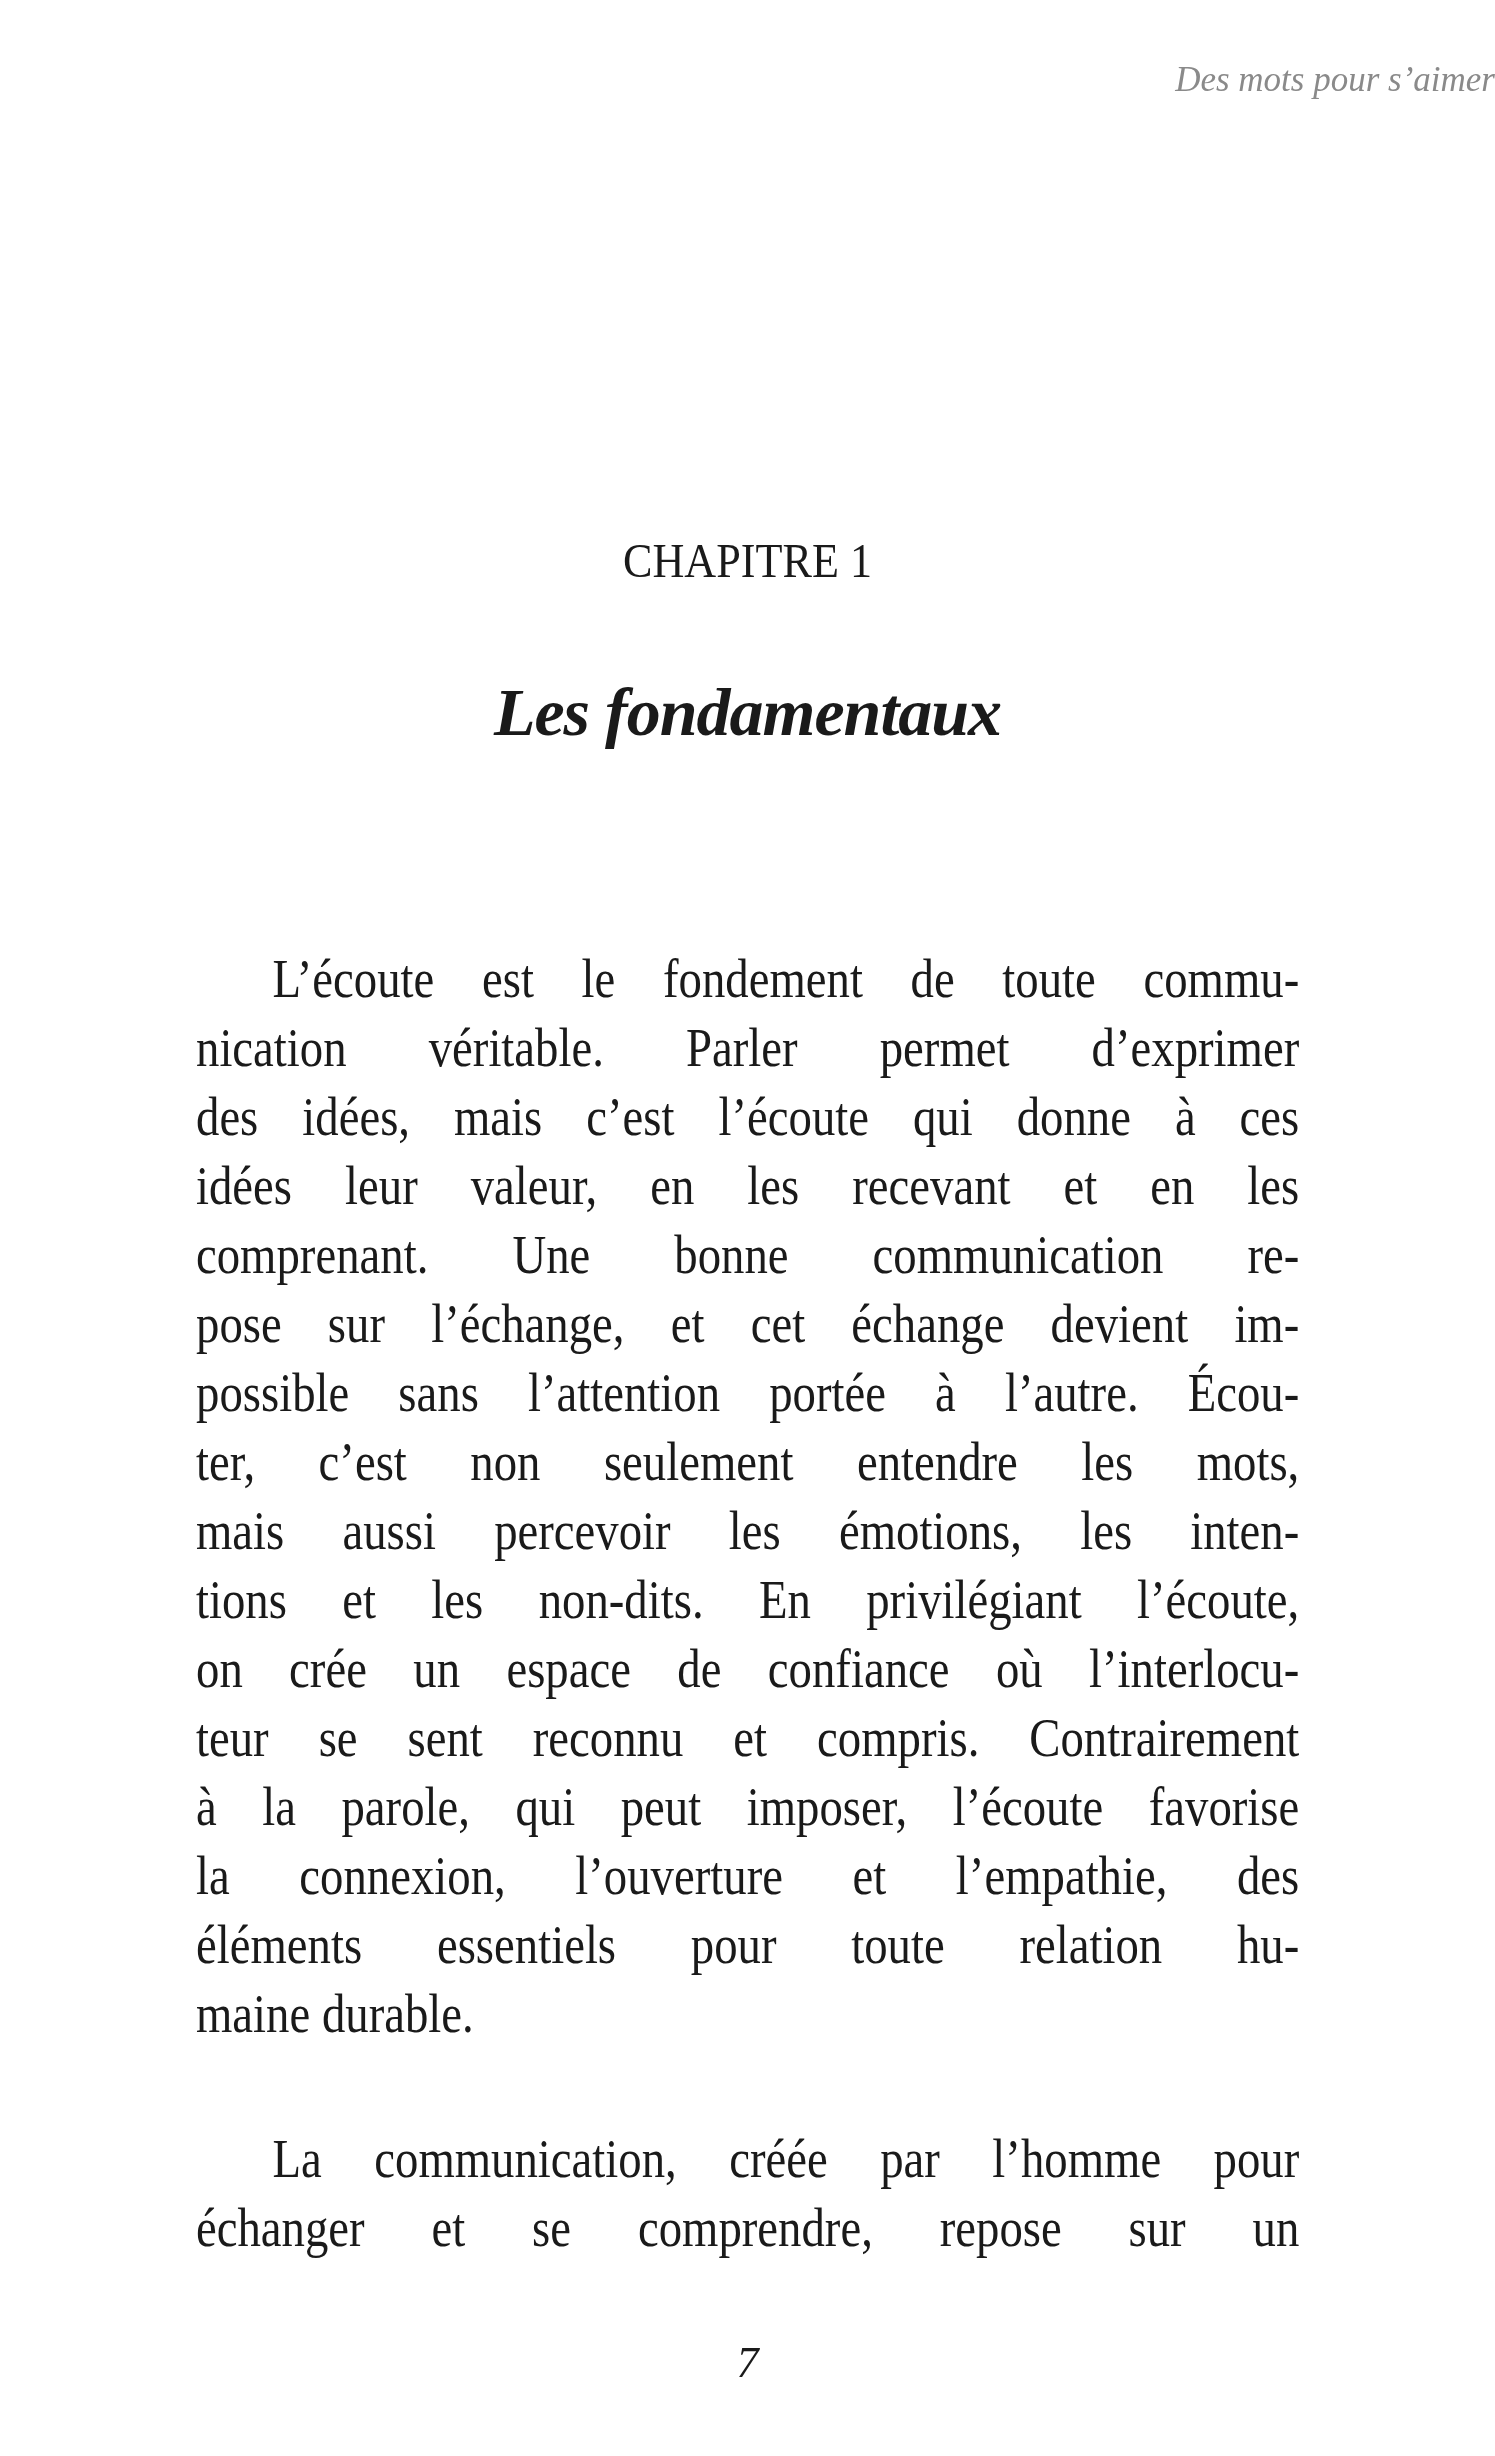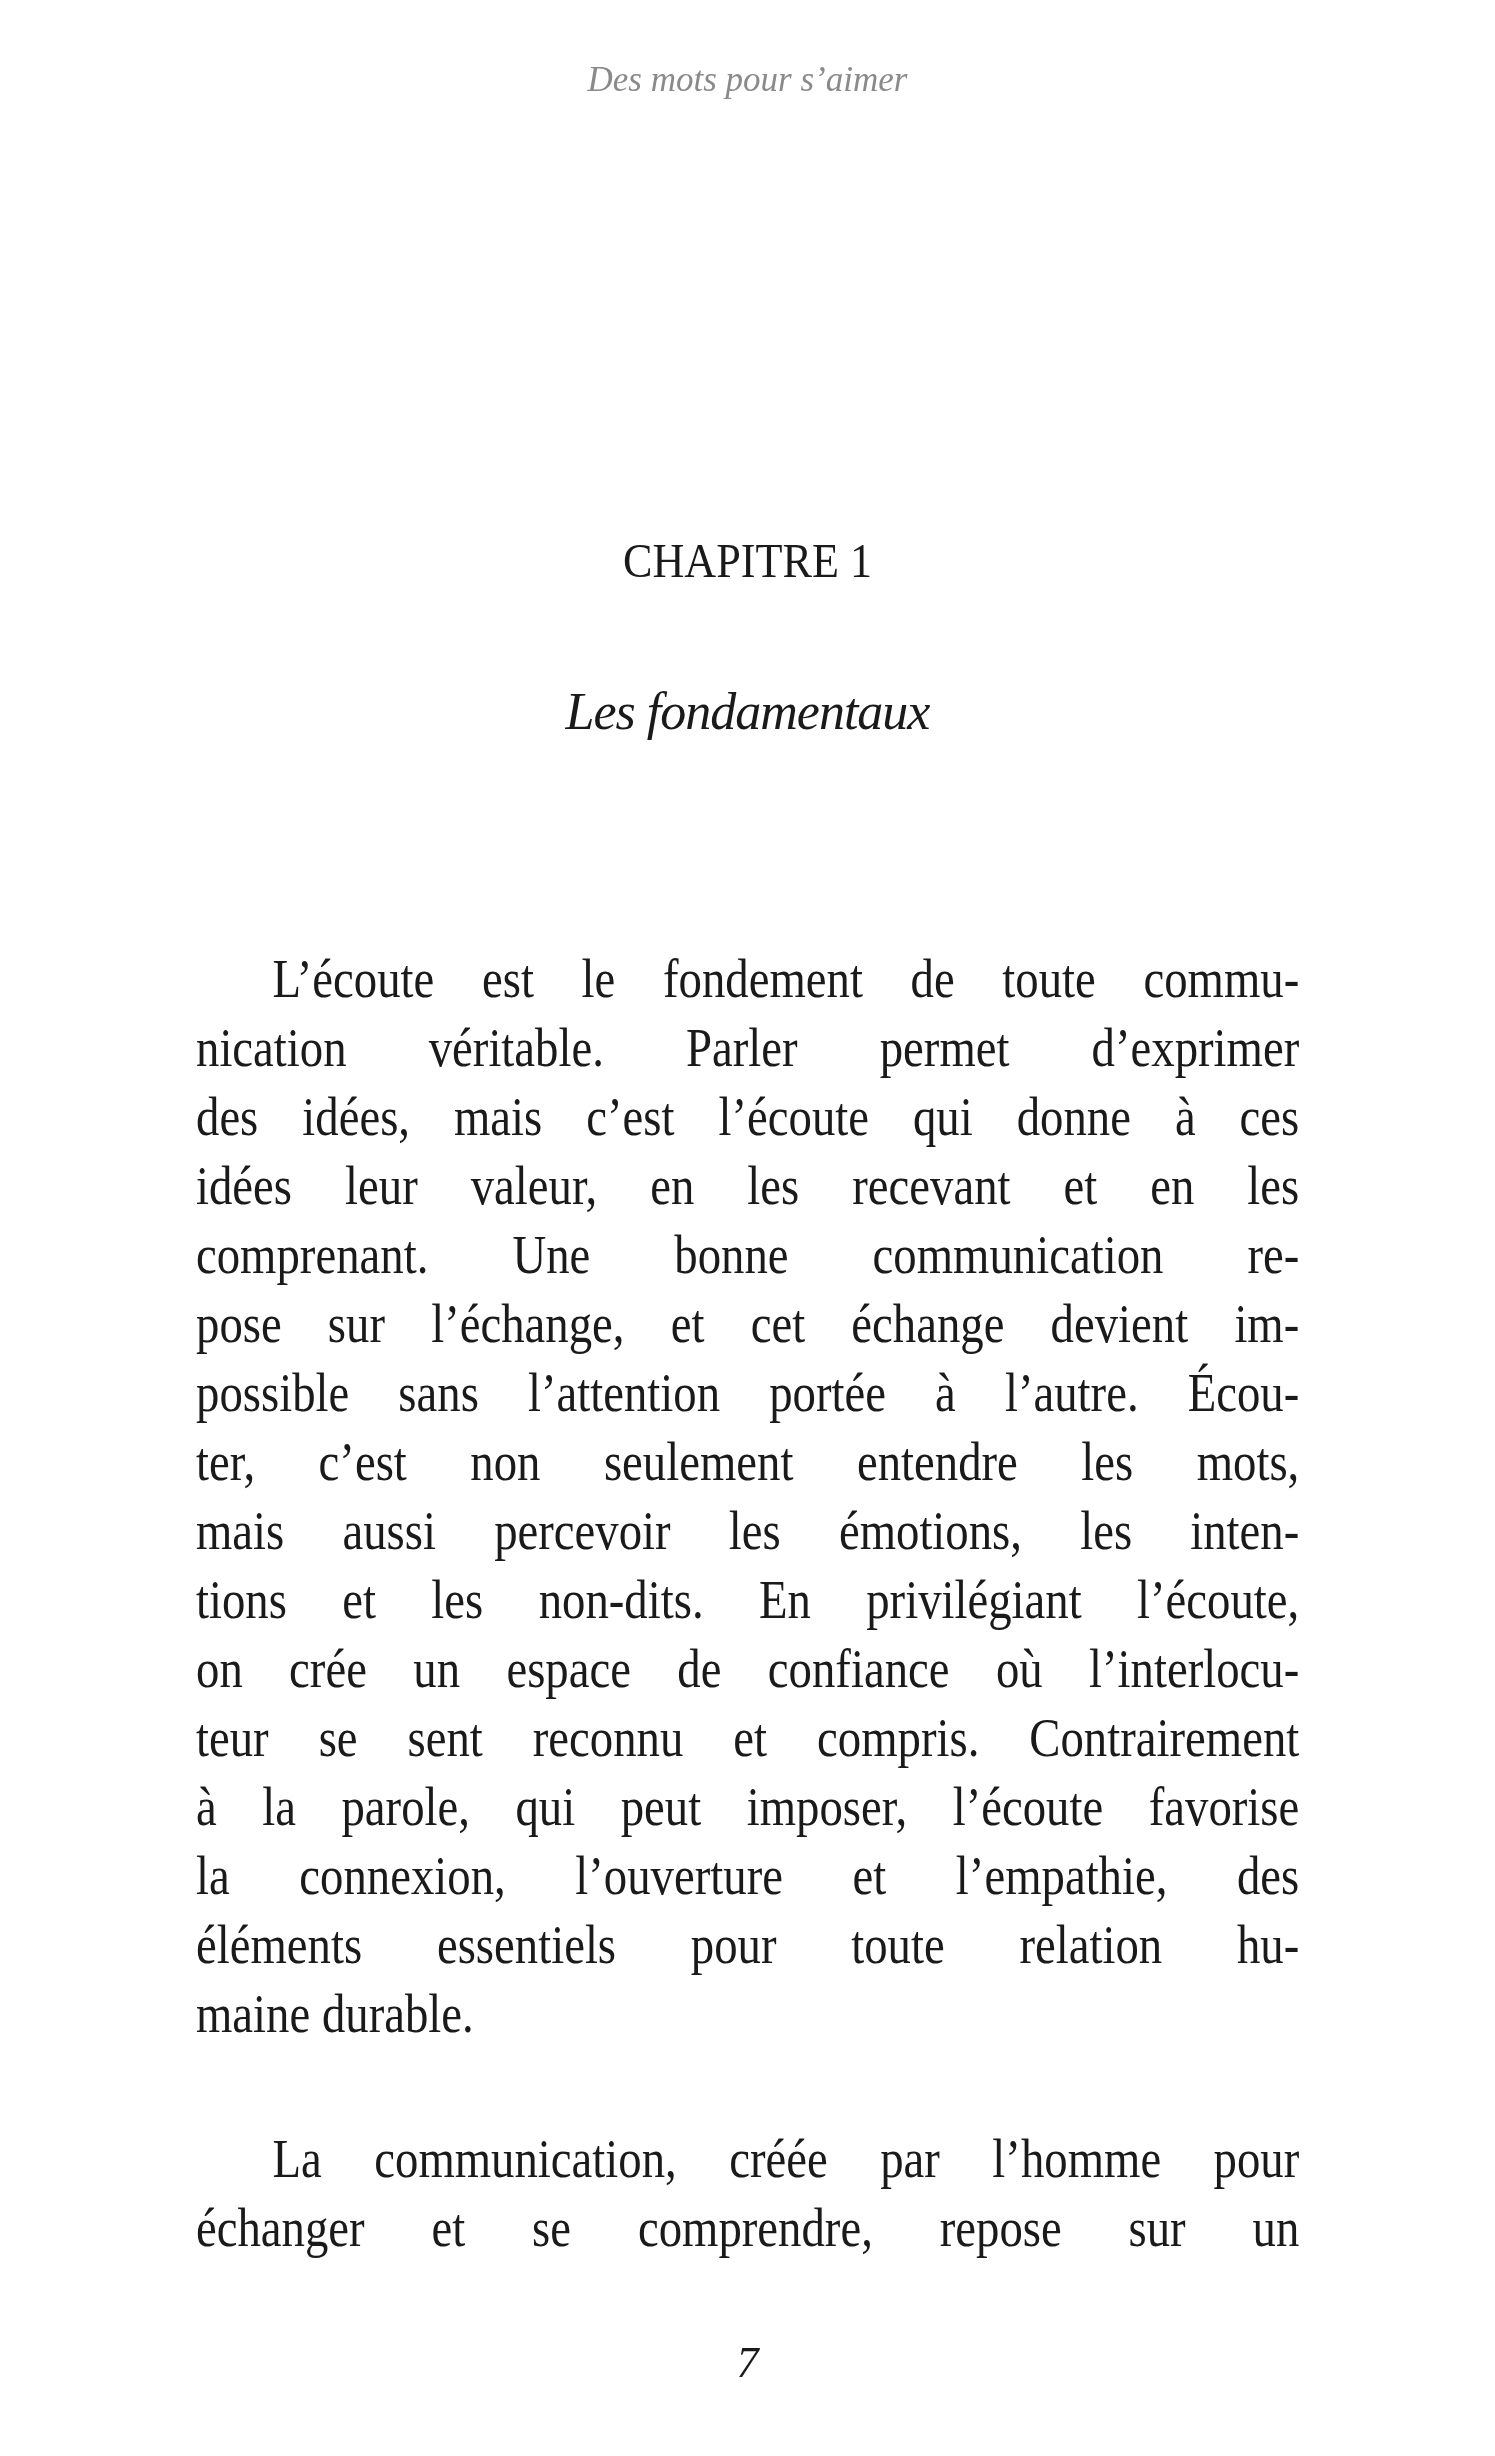--- a/index.html
+++ b/index.html
@@ -14,21 +14,21 @@
     height:2457px;
     margin:0 auto;
     background:var(--background);
     overflow:hidden;
     font-family:"Liberation Serif", serif;
     color:var(--text);
   }
   .running-header{
     position:absolute;
     top:59px; left:0; right:0;
-    text-align:center;
+    text-align:right;
     font-style:italic;
     font-size:35px;
     line-height:42px;
     color:var(--header_gray);
   }
   .chapter-label{
     position:absolute;
     top:535px; left:0; right:0;
     text-align:center;
     font-size:48px;
@@ -37,22 +37,22 @@
     margin:0;
     transform:scaleX(0.92);
     transform-origin:center top;
     color:var(--text);
   }
   .chapter-title{
     position:absolute;
     top:658px; left:0; right:0;
     text-align:center;
     font-style:italic;
-    font-weight:normal;
-    font-size:52px;
+    font-weight:bold;
+    font-size:68px;
     line-height:108px;
     margin:0;
     letter-spacing:-1px;
     color:var(--text);
   }
   .chapter-title .title-line{display:block;}
   .body-text{
     position:absolute;
     top:944px;
     left:196px;

